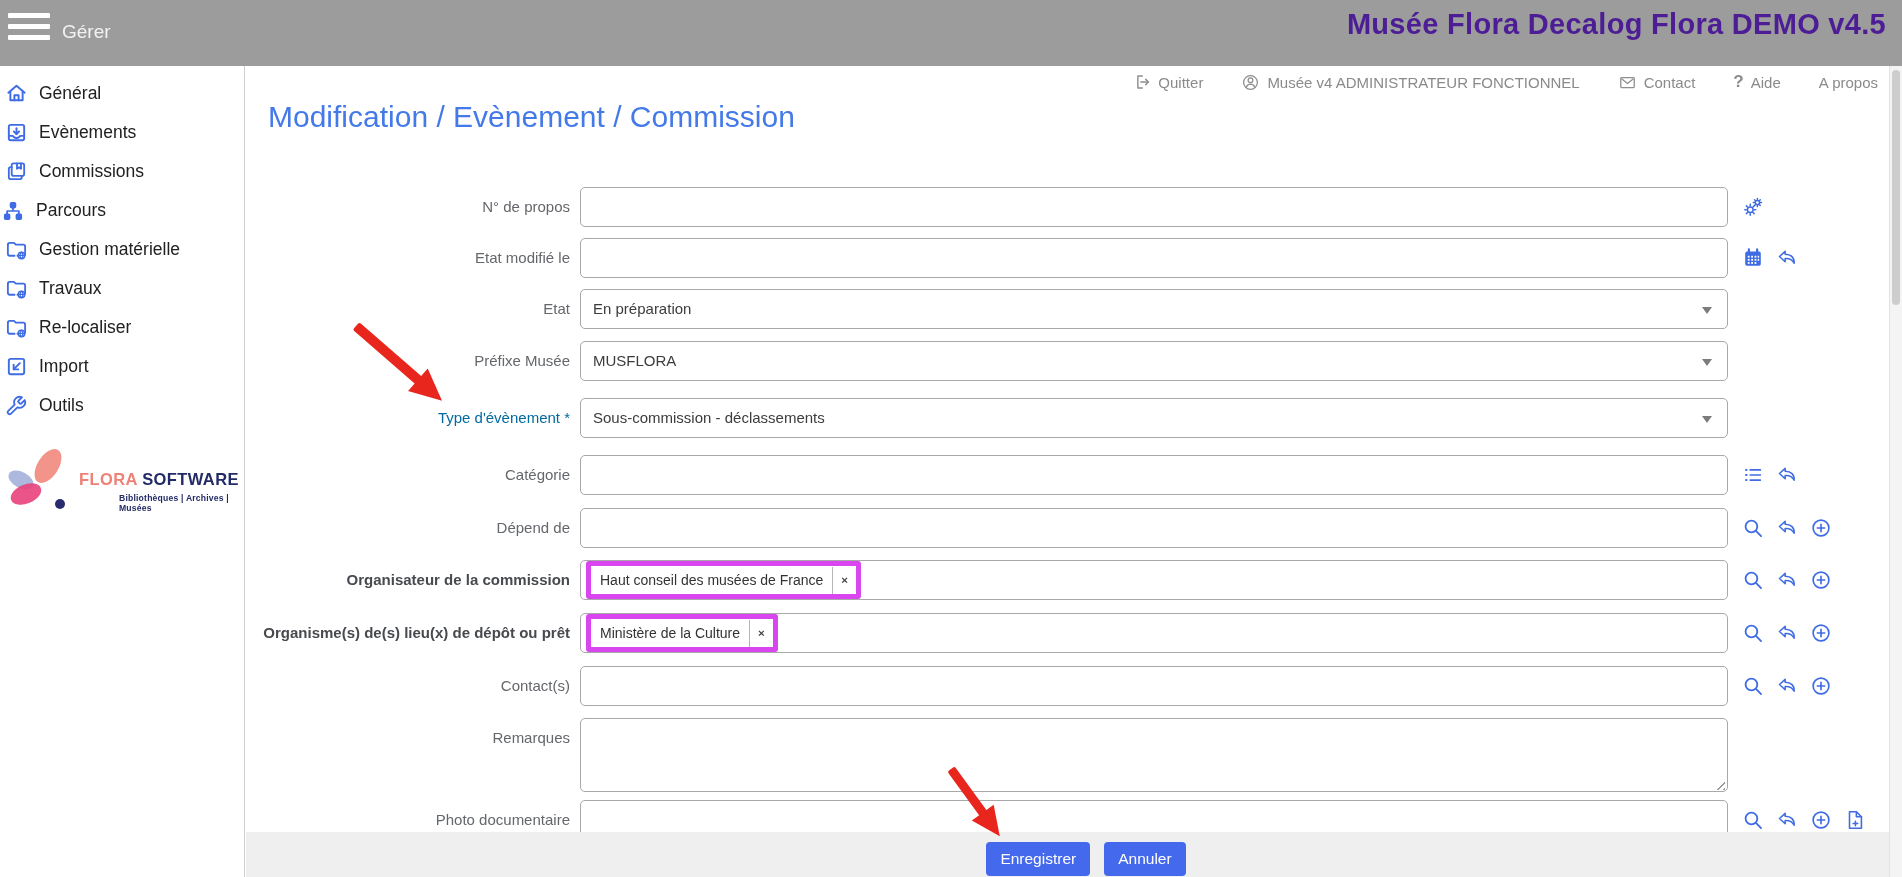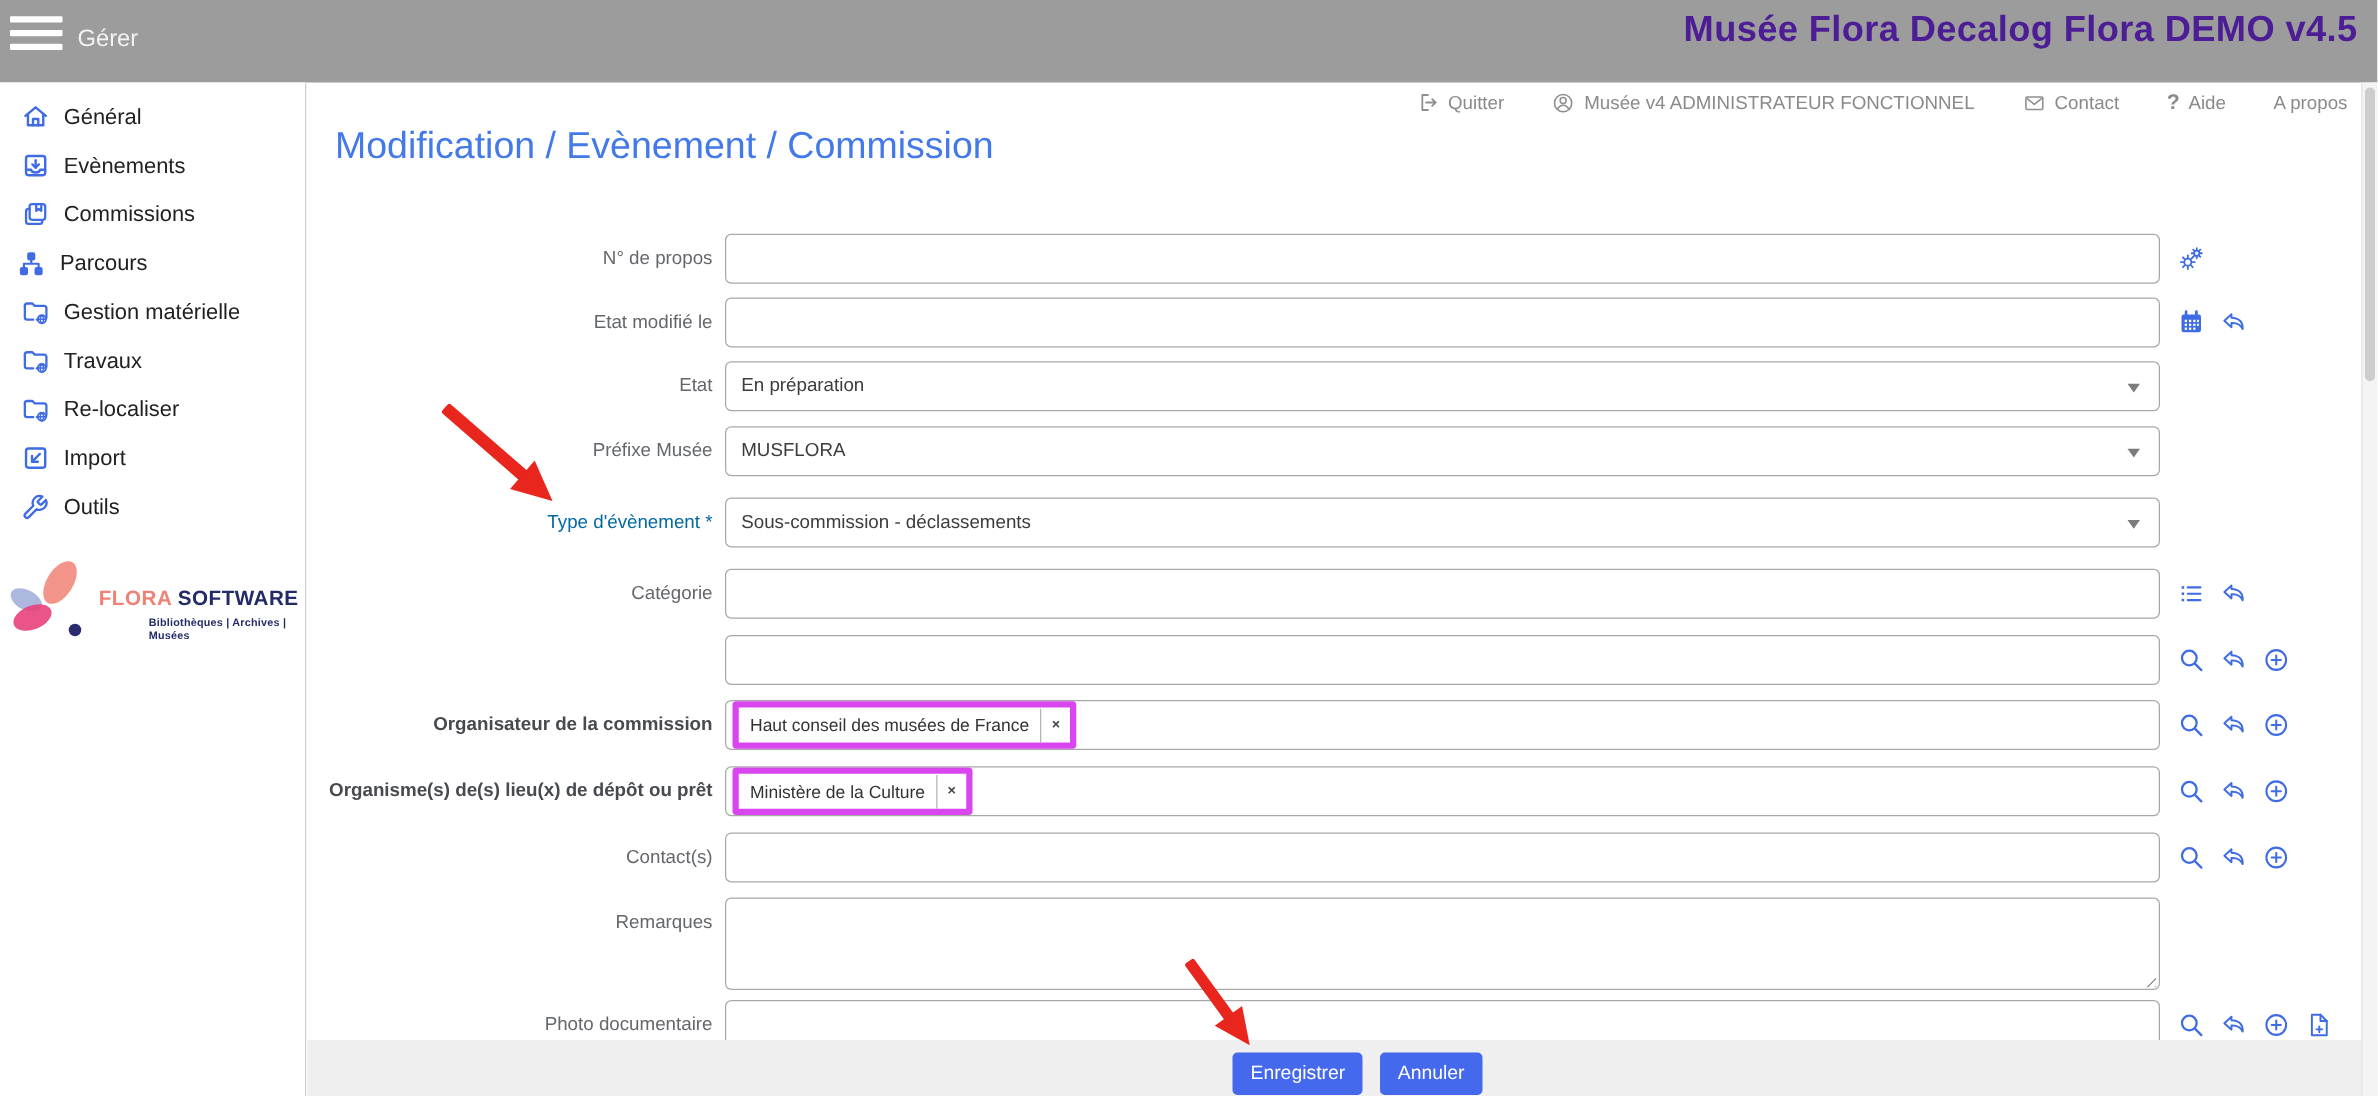--- a/index.html
+++ b/index.html
@@ -9,23 +9,23 @@
   
   .header{position:absolute;left:0;top:0;width:1902px;height:66px;background:#9c9c9c;}
   .hamburger{position:absolute;left:8px;top:13px;width:42px;height:30px;cursor:pointer;}
   .hamburger div{height:5px;background:#fff;margin-bottom:6px;border-radius:1px;}
   .menu-label{position:absolute;left:62px;top:21px;color:#f2f2f2;font-size:19px;}
   .app-title{position:absolute;right:16px;top:8px;color:#4c1d95;font-size:29px;font-weight:700;letter-spacing:.3px;}
 
   
   .sidebar{position:absolute;left:0;top:66px;width:245px;height:811px;background:#fff;border-right:1px solid #cfcfcf;box-sizing:border-box;}
   .nav{padding-top:8px;}
-  .nav-item{display:flex;align-items:center;height:39px;padding-left:16px;gap:11px;font-size:17.5px;color:#212121;cursor:pointer;}
+  .nav-item{display:flex;align-items:center;height:39px;padding-left:4px;gap:11px;font-size:17.5px;color:#212121;cursor:pointer;}
   .nav-item .icw{width:24px;height:24px;display:flex;align-items:center;justify-content:center;}
-  .nav-item.indent{padding-left:13px;}
+  .nav-item.indent{padding-left:1px;}
 
   .logo{position:absolute;left:4px;top:376px;width:236px;height:90px;}
   .logo-txt{position:absolute;left:75px;top:28px;}
   .brand{font-size:16.5px;font-weight:700;letter-spacing:.4px;}
   .brand .p1{color:#ef8276;} .brand .p2{color:#232b66;}
   .tagline{font-size:8.6px;font-weight:700;color:#232b66;margin-top:4px;letter-spacing:.2px;padding-left:40px;}
 
   
   .topbar{position:absolute;left:245px;top:66px;right:24px;height:32px;display:flex;justify-content:flex-end;align-items:center;gap:38px;color:#8a8a8a;font-size:15px;}
   .tlink{display:flex;align-items:center;gap:7px;cursor:pointer;white-space:nowrap;}
@@ -326,20 +326,21 @@
     </span>
     <span class="ib">
       <svg width="22" height="22" viewBox="0 0 24 24" fill="none" stroke="#3f6ce4" stroke-width="1.7" stroke-linejoin="round">
           <path d="M10 4.8 3.8 10.4l6.2 5.7v-3.6c4.8-.3 7.9 1.3 9.8 5.2.4-6.3-3.3-9.6-9.8-9.8z"></path>
         </svg>
     </span>
   </div>
 </div>
 
 <div class="frow" style="top:508px">
+  <div class="flabel">Dépend de</div>
   <div class="fctl"><input class="tinput" value="" style=""></div>
   <div class="ficons">
     <span class="ib">
       <svg width="22" height="22" viewBox="0 0 24 24" fill="none" stroke="#3f6ce4" stroke-width="2" stroke-linecap="round">
           <circle cx="10.3" cy="10.3" r="6.4"></circle>
           <path d="m15.2 15.2 5.6 5.6"></path>
         </svg>
     </span>
     <span class="ib">
       <svg width="22" height="22" viewBox="0 0 24 24" fill="none" stroke="#3f6ce4" stroke-width="1.7" stroke-linejoin="round">

